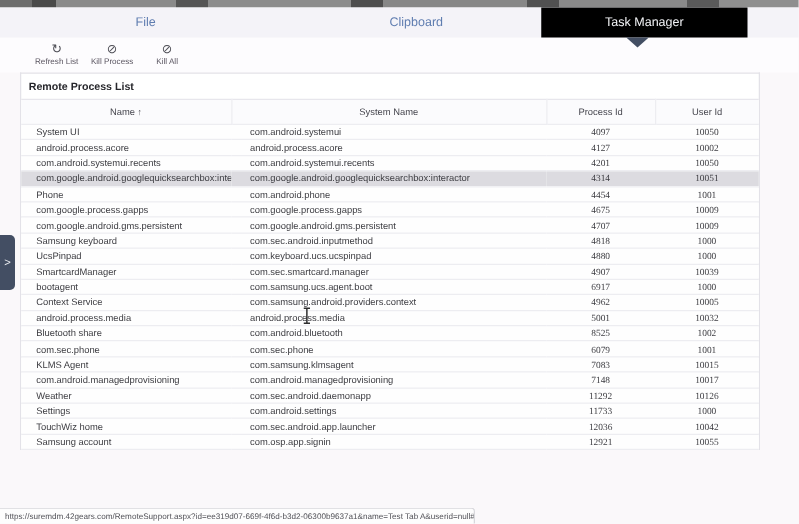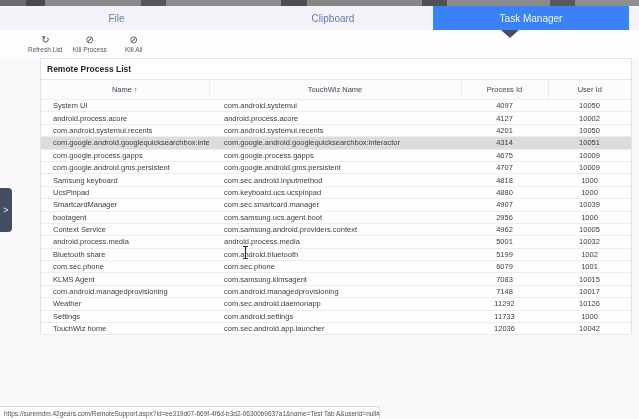--- a/index.html
+++ b/index.html
@@ -17,58 +17,58 @@
       #6d6d6d 0 4%, #4a4a4a 4% 7%, #8a8a8a 7% 22%, #555 22% 26%,
       #8c8c8c 26% 44%, #4e4e4e 44% 48%, #878787 48% 66%, #515151 66% 70%,
       #8a8a8a 70% 86%, #5a5a5a 86% 90%, #8f8f8f 90% 100%);
   }
   
   .tabbar{ display:flex; height:24px; background:#f4f3f8; position:relative; }
   .tab{ display:flex; align-items:center; justify-content:center;
         font-size:10px; color:#5f7db0; cursor:pointer; }
   .tab-file{ width:233px; }
   .tab-clipboard{ width:200px; }
-  .tab-active{ width:196px; background:#3b82f6; color:#f2f3f6; position:relative; }
+  .tab-active{ width:165px; background:#000000; color:#f2f3f6; position:relative; }
   .tab-caret{
     position:absolute; top:24px; left:68px;
     width:0; height:0;
     border-left:9px solid transparent; border-right:9px solid transparent;
     border-top:8px solid #434e63;
   }
   
   .toolbar{ height:28px; background:#fdfcfe; display:flex; align-items:center;
             padding-left:28px; gap:10px; }
   .tool-btn{ display:flex; flex-direction:column; align-items:center;
              min-width:34px; cursor:pointer; }
   .tool-btn .glyph{ font-size:10px; line-height:10px; color:#4d4d55; }
   .tool-btn .lbl{ font-size:6.5px; color:#5a5560; margin-top:1px; }
   
   .card{
-    position:absolute; left:40px; top:58px; width:592px;
+    position:absolute; left:16px; top:58px; width:592px;
     background:#ffffff; border:1px solid #e3e2e8; border-bottom:none;
   }
   .card-title{ font-size:8.5px; font-weight:bold; color:#26262b;
                padding:5px 0 5px 6px; }
   table{ border-collapse:collapse; width:590px; table-layout:fixed; }
   col.c-name{ width:168px; } col.c-pkg{ width:252px; }
   col.c-pid{ width:87px; } col.c-uid{ width:83px; }
   thead th{
     height:20px; background:#fbfbfd; font-weight:normal;
     font-size:7.5px; color:#46464e; text-align:center;
     border:1px solid #ededf1; border-top:1px solid #e7e6ec;
   }
   thead th:first-child{ border-left:none; } thead th:last-child{ border-right:none; }
   tbody td{
     height:12.4px; font-size:7.5px; color:#3d3d42;
     border-bottom:1px solid #ededf1; overflow:hidden; white-space:nowrap;
     background:#fefefe;
   }
   tbody td.t-name{ padding-left:12px; }
   tbody td.t-pkg{ padding-left:15px; }
-  tbody td.t-pid, tbody td.t-uid{ text-align:center; }
+  tbody td.t-pid, tbody td.t-uid{ text-align:center;font-family:Liberation Serif, serif; }
   tbody tr.selected td{ background:#dcdbe0; }
   .sort-arrow{ font-size:7px; color:#55555c; }
   
   .expander{
     position:absolute; left:0; top:188px; width:12px; height:44px;
     background:#434e63; border-radius:0 4px 4px 0;
     display:flex; align-items:center; justify-content:center;
     color:#f0f1f4; font-size:9px; cursor:pointer;
   }
   
@@ -119,21 +119,21 @@
         <col class="c-pkg">
         <col class="c-pid">
         <col class="c-uid">
     </colgroup>
     <thead>
       <tr>
         <th>
           <span>Name</span>
           <span class="sort-arrow">↑</span>
         </th>
-        <th>TouchWiz Name</th>
+        <th>System Name</th>
         <th>Process Id</th>
         <th>User Id</th>
       </tr>
     </thead>
     <tbody>
         <tr>
     <td class="t-name">System UI</td>
     <td class="t-pkg">com.android.systemui</td>
     <td class="t-pid">4097</td>
     <td class="t-uid">10050</td>
@@ -150,20 +150,26 @@
     <td class="t-pid">4201</td>
     <td class="t-uid">10050</td>
   </tr>
         <tr class="selected">
     <td class="t-name">com.google.android.googlequicksearchbox:inte</td>
     <td class="t-pkg">com.google.android.googlequicksearchbox:interactor</td>
     <td class="t-pid">4314</td>
     <td class="t-uid">10051</td>
   </tr>
         <tr>
+    <td class="t-name">Phone</td>
+    <td class="t-pkg">com.android.phone</td>
+    <td class="t-pid">4454</td>
+    <td class="t-uid">1001</td>
+  </tr>
+        <tr>
     <td class="t-name">com.google.process.gapps</td>
     <td class="t-pkg">com.google.process.gapps</td>
     <td class="t-pid">4675</td>
     <td class="t-uid">10009</td>
   </tr>
         <tr>
     <td class="t-name">com.google.android.gms.persistent</td>
     <td class="t-pkg">com.google.android.gms.persistent</td>
     <td class="t-pid">4707</td>
     <td class="t-uid">10009</td>
@@ -182,39 +188,39 @@
   </tr>
         <tr>
     <td class="t-name">SmartcardManager</td>
     <td class="t-pkg">com.sec.smartcard.manager</td>
     <td class="t-pid">4907</td>
     <td class="t-uid">10039</td>
   </tr>
         <tr>
     <td class="t-name">bootagent</td>
     <td class="t-pkg">com.samsung.ucs.agent.boot</td>
-    <td class="t-pid">2956</td>
+    <td class="t-pid">6917</td>
     <td class="t-uid">1000</td>
   </tr>
         <tr>
     <td class="t-name">Context Service</td>
     <td class="t-pkg">com.samsung.android.providers.context</td>
     <td class="t-pid">4962</td>
     <td class="t-uid">10005</td>
   </tr>
         <tr>
     <td class="t-name">android.process.media</td>
     <td class="t-pkg">android.process.media</td>
     <td class="t-pid">5001</td>
     <td class="t-uid">10032</td>
   </tr>
         <tr>
     <td class="t-name">Bluetooth share</td>
     <td class="t-pkg">com.android.bluetooth</td>
-    <td class="t-pid">5199</td>
+    <td class="t-pid">8525</td>
     <td class="t-uid">1002</td>
   </tr>
         <tr>
     <td class="t-name">com.sec.phone</td>
     <td class="t-pkg">com.sec.phone</td>
     <td class="t-pid">6079</td>
     <td class="t-uid">1001</td>
   </tr>
         <tr>
     <td class="t-name">KLMS Agent</td>
@@ -239,20 +245,26 @@
     <td class="t-pkg">com.android.settings</td>
     <td class="t-pid">11733</td>
     <td class="t-uid">1000</td>
   </tr>
         <tr>
     <td class="t-name">TouchWiz home</td>
     <td class="t-pkg">com.sec.android.app.launcher</td>
     <td class="t-pid">12036</td>
     <td class="t-uid">10042</td>
   </tr>
+        <tr>
+    <td class="t-name">Samsung account</td>
+    <td class="t-pkg">com.osp.app.signin</td>
+    <td class="t-pid">12921</td>
+    <td class="t-uid">10055</td>
+  </tr>
       </tbody>
   </table>
 </div>
 
 <div class="expander">
   <span>&gt;</span>
 </div>
 
 <div class="statusbar">https://suremdm.42gears.com/RemoteSupport.aspx?id=ee319d07-669f-4f6d-b3d2-06300b9637a1&amp;name=Test Tab A&amp;userid=null#processes</div>
 

